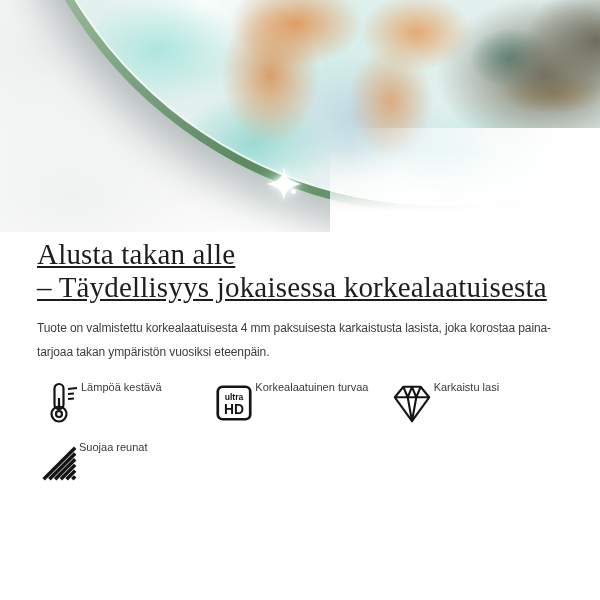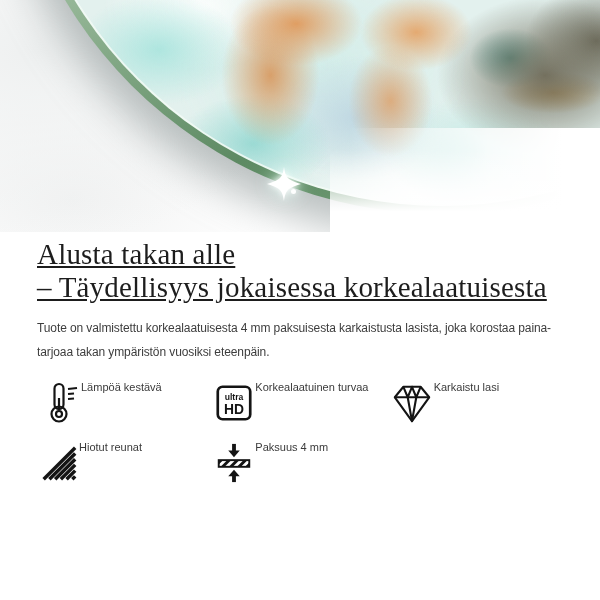--- a/index.html
+++ b/index.html
@@ -161,35 +161,18 @@
       <div class="feature-icon">
         <svg width="42" height="42" viewBox="0 0 44 44" stroke="currentColor" stroke-width="3.6">
           <line x1="7" y1="39" x2="40" y2="6"></line>
           <line x1="13" y1="39" x2="40" y2="12"></line>
           <line x1="19" y1="39" x2="40" y2="18"></line>
           <line x1="25" y1="39" x2="40" y2="24"></line>
           <line x1="31" y1="39" x2="40" y2="30"></line>
           <line x1="37" y1="39" x2="40" y2="36"></line>
         </svg>
       </div>
-      <div class="feature-label">Hiotut reunat</div>
+      <div class="feature-label">Suojaa reunat</div>
     </div>
 
-    <div class="feature">
-      <div class="feature-icon">
-        <svg width="42" height="42" viewBox="0 0 44 44">
-          <defs>
-            <pattern id="hatch" patternUnits="userSpaceOnUse" width="6" height="6" patternTransform="rotate(45)">
-              <rect width="3" height="6" fill="currentColor"></rect>
-            </pattern>
-          </defs>
-          <rect x="6" y="19" width="32" height="7" fill="url(#hatch)" stroke="currentColor" stroke-width="2"></rect>
-          <rect x="20" y="2" width="4" height="8" fill="currentColor"></rect>
-          <polygon points="16,9 28,9 22,16" fill="currentColor"></polygon>
-          <rect x="20" y="34" width="4" height="8" fill="currentColor"></rect>
-          <polygon points="16,36 28,36 22,29" fill="currentColor"></polygon>
-        </svg>
-      </div>
-      <div class="feature-label">Paksuus 4 mm</div>
-    </div>
 
   </div>
 </div>
 
 </body></html>

